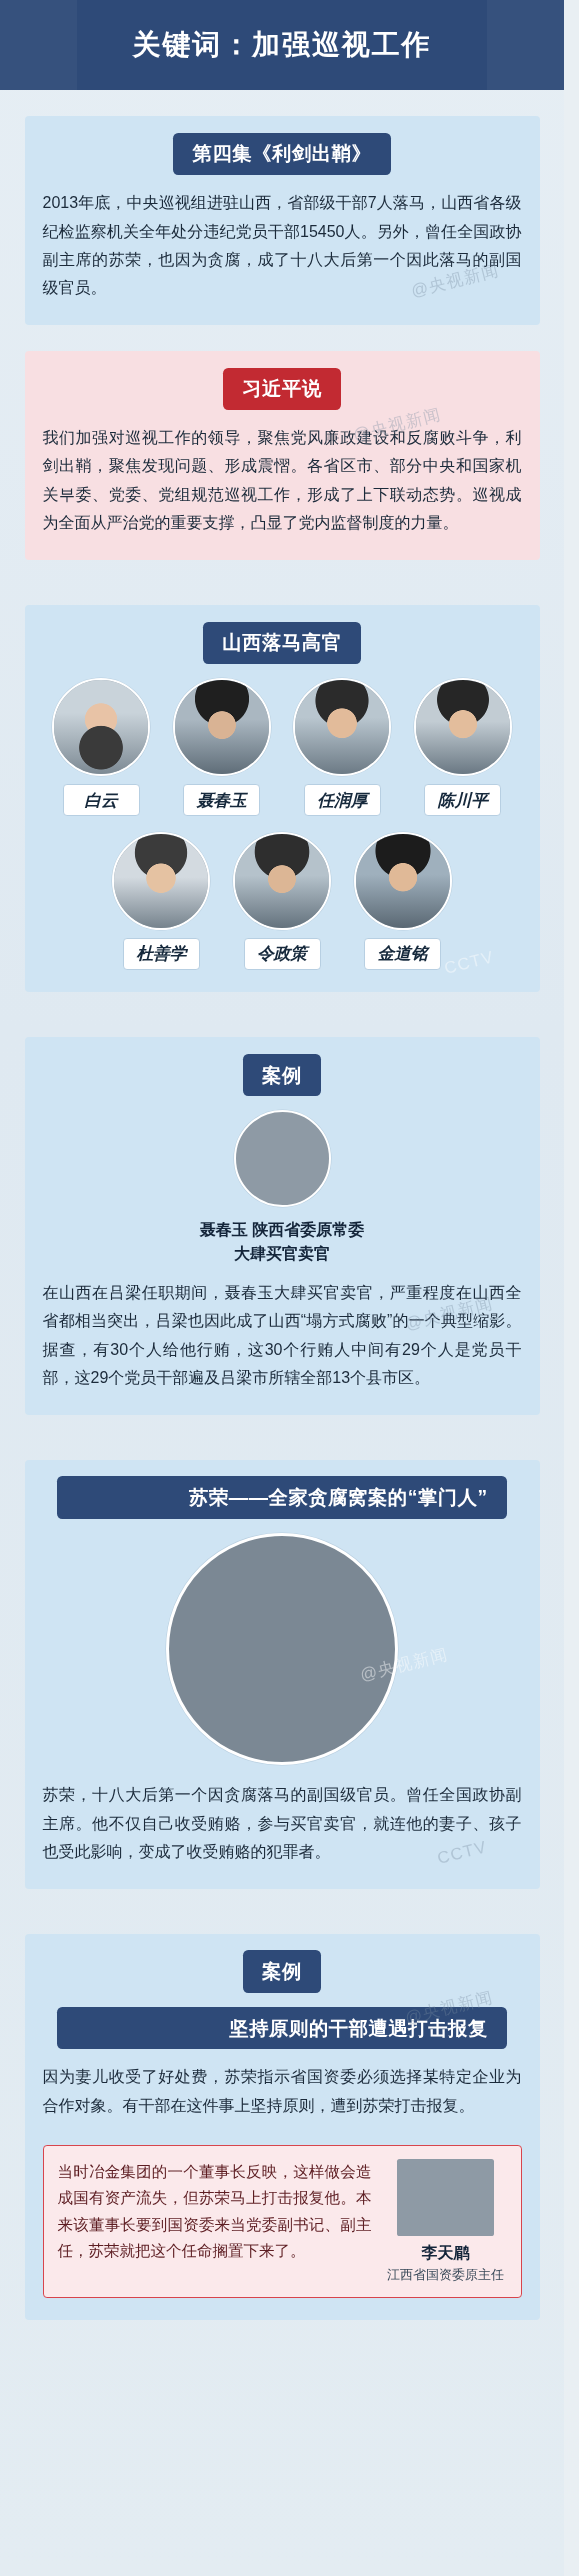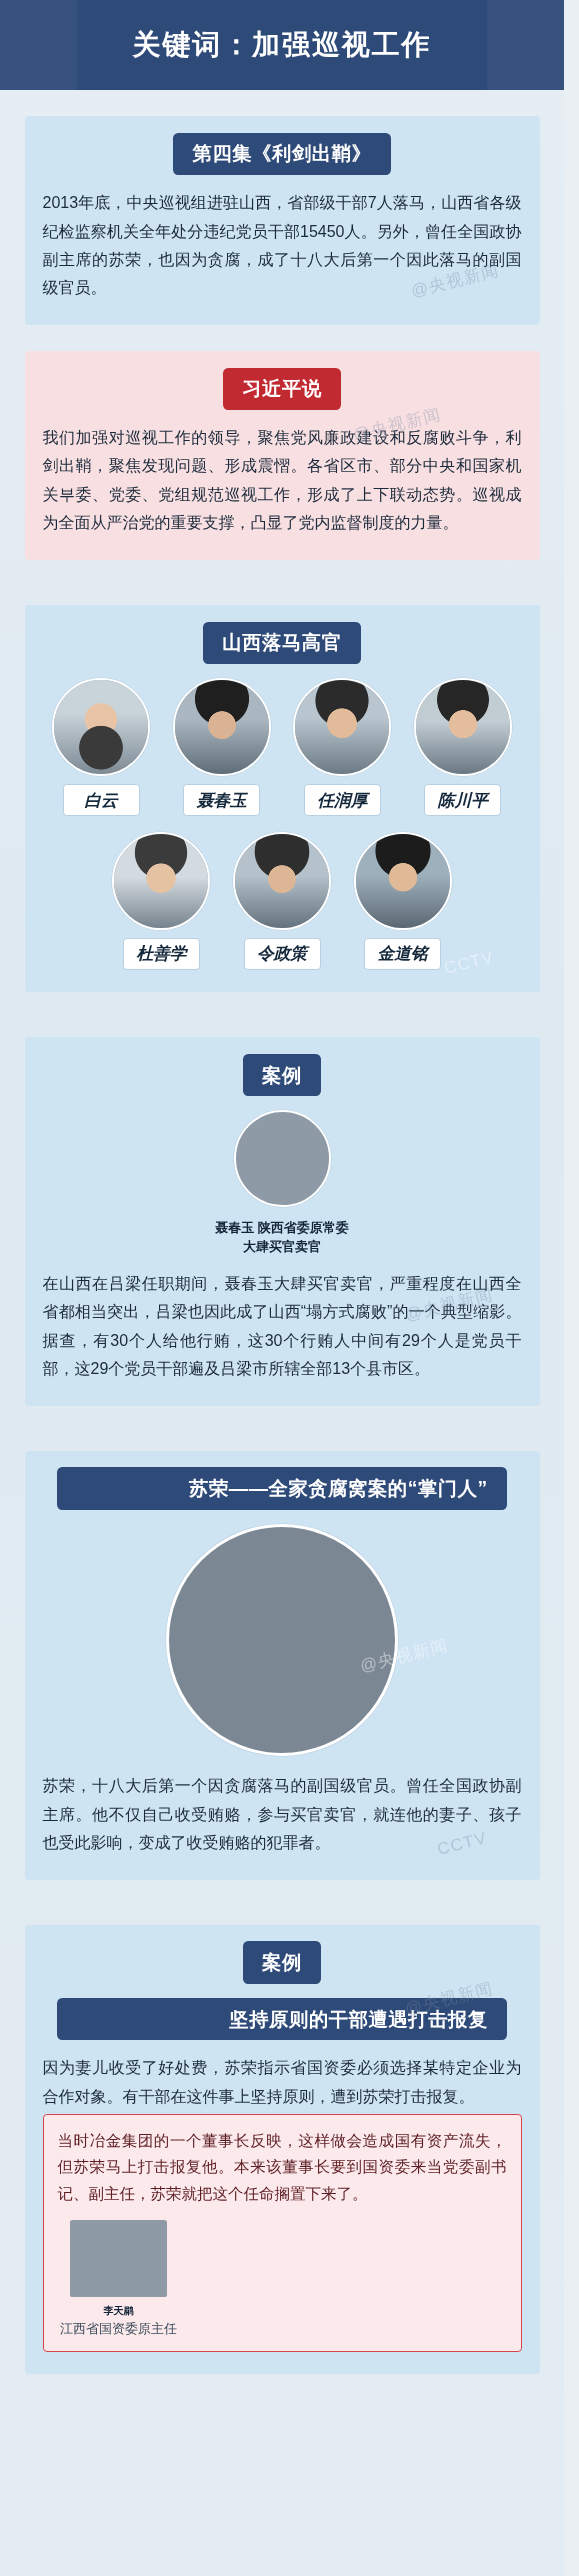--- a/index.html
+++ b/index.html
@@ -142,21 +142,21 @@
     height: 97px;
     border-radius: 50%;
     border: 2.6px solid #ffffff;
     box-shadow: 0 0 0 0.6px #b9cfe0;
     overflow: hidden;
     position: relative;
     background: #8e9aa5;
   }
   .case-title {
     text-align: center;
-    font-size: 13px;
+    font-size: 16px;
     font-weight: bold;
     line-height: 1.5;
     margin: 10.3px 0 13px;
     color: #14253a;
   }
 
   .portrait-big {
     width: 232px;
     height: 232px;
     border-radius: 50%;
@@ -167,25 +167,24 @@
     position: relative;
     background: #7b8894;
   }
 
   
   .red-sub {
     background: #fbe9eb;
     border: 1.3px solid #d8444c;
     border-radius: 3.9px;
     padding: 13px 14px;
-    margin-top: 3px;
+    margin-top: 25px;
     display: flex;
     gap: 13px;
     align-items: flex-start;
-    flex-direction: column;
   }
   .red-sub-text {
     flex: 1;
     font-size: 15.5px;
     line-height: 1.7;
     text-align: justify;
     color: #5d1d22;
   }
   .red-sub-person {
     width: 122px;
@@ -195,21 +194,21 @@
   }
   .red-sub-person .portrait-sq {
     width: 97px;
     height: 77px;
     border-radius: 2.6px;
     overflow: hidden;
     position: relative;
     background: #8e9aa5;
   }
   .red-sub-person .p-name {
-    font-size: 10px;
+    font-size: 16px;
     font-weight: bold;
     margin-top: 6.4px;
     color: #14253a;
   }
   .red-sub-person .p-role {
     font-size: 13px;
     line-height: 1.4;
     text-align: center;
     margin-top: 2.6px;
     color: #3a4a5a;

